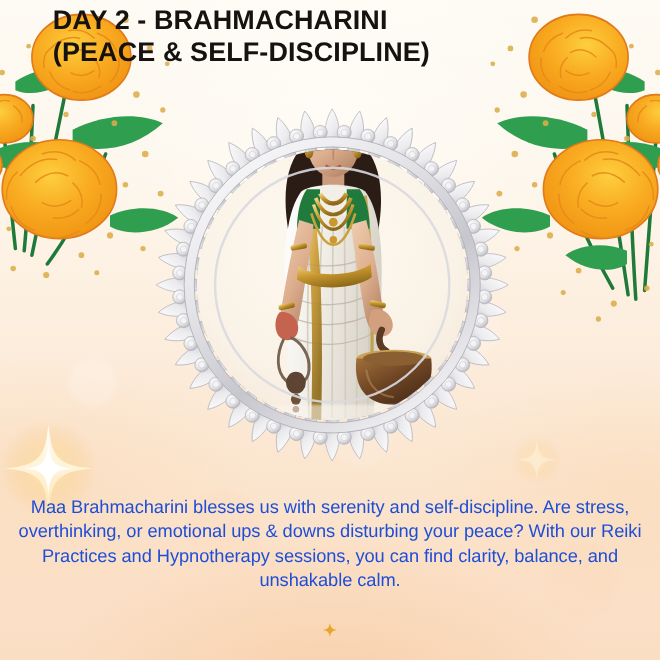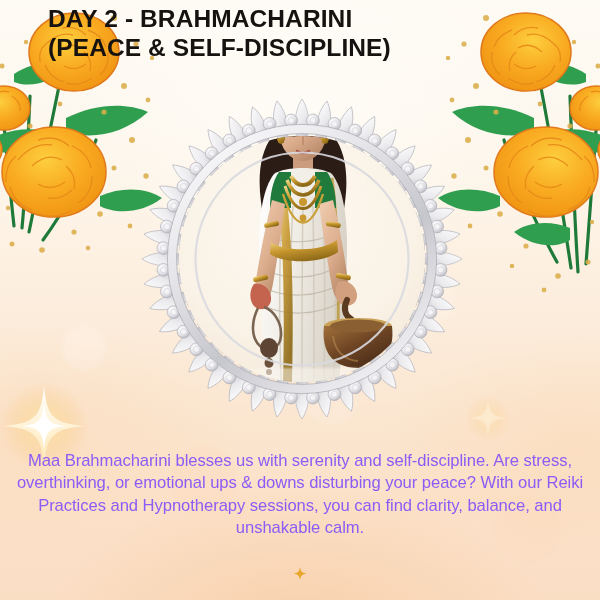--- a/index.html
+++ b/index.html
@@ -76,21 +76,21 @@
   .mandala-wrap svg { display:block; width:100%; height:100%; }
 
   
   .body-copy {
     position:absolute; left:0; top:450px; width:600px;
     text-align:center; z-index:9; padding:0 14px;
   }
   .body-copy p {
     font-size:16.6px;
     line-height:22.4px;
-    color:#8b5cf6;
+    color:#1d4ed8;
     font-weight:400;
     letter-spacing:-.05px;
   }
   .cta {
     position:absolute; left:0; top:566px; width:600px;
     text-align:center; z-index:9;
     font-size:15.4px; font-weight:700; color:#1d1a17;
     letter-spacing:-.05px;
     display:flex; align-items:center; justify-content:center; gap:5px;
   }

